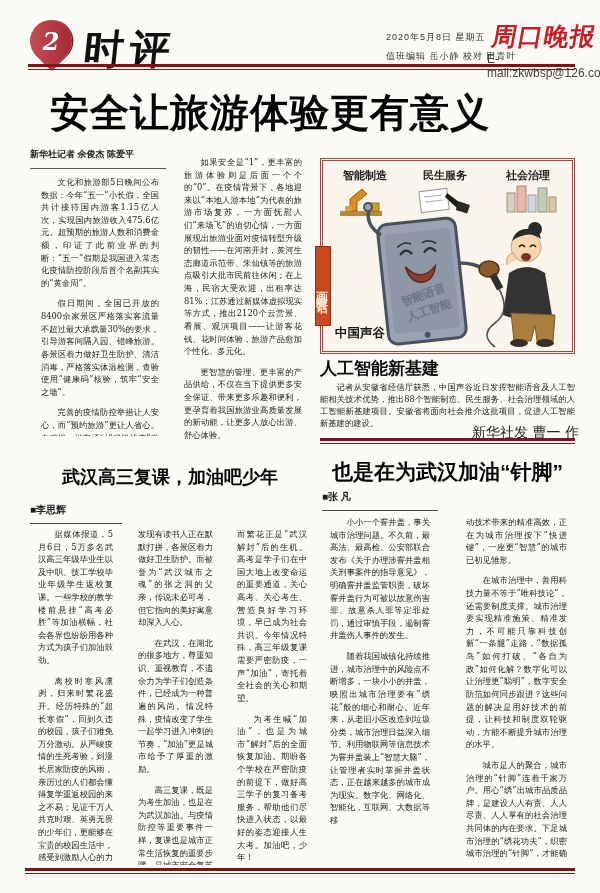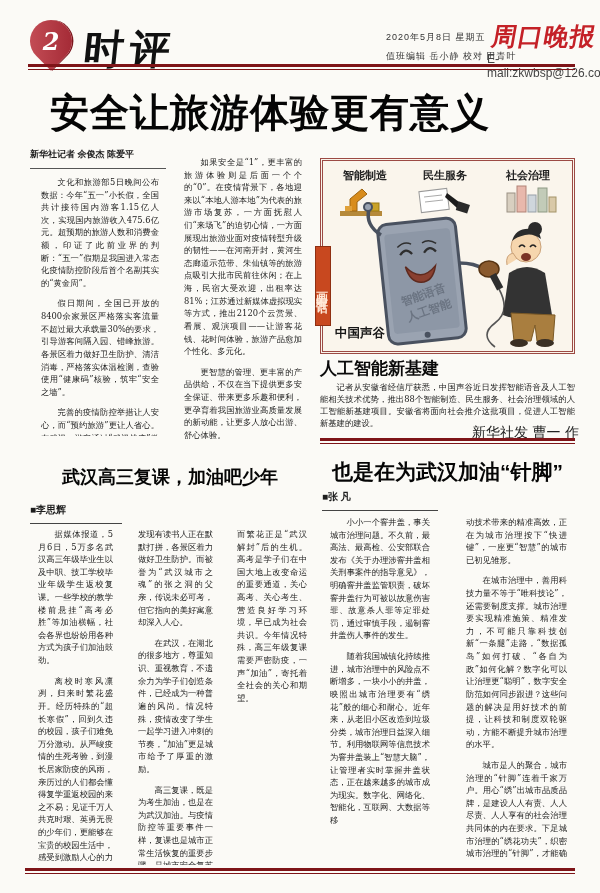--- a/index.html
+++ b/index.html
@@ -170,20 +170,21 @@
       <p>离校时寒风凛冽，归来时繁花盛开。经历特殊的“超长寒假”，回到久违的校园，孩子们难免万分激动。从严峻疫情的生死考验，到漫长居家防疫的风雨，亲历过的人们都会懂得复学重返校园的来之不易；见证千万人共克时艰、英勇无畏的少年们，更能够在宝贵的校园生活中，感受到激励人心的力量。</p>
       <p>这场疫情，让孩子们收获了成长，他们既是居家困守、抗击疫情的亲历者，也是众志成城的见证者。一批中学生的感人故事广为流传。</p>
     </div>
   <div class="abs bodycol cont lb-c2">
       <p>发现有读书人正在默默打拼，各景区着力做好卫生防护。而被誉为“武汉城市之魂”的张之洞的父亲，传说未必可考，但它指向的美好寓意却深入人心。</p>
       <p>在武汉，在湖北的很多地方，尊重知识、重视教育，不遗余力为学子们创造条件，已经成为一种普遍的风尚。情况特殊，疫情改变了学生一起学习进入冲刺的节奏，“加油”更是城市给予了厚重的激励。</p>
       <p>高三复课，既是为考生加油，也是在为武汉加油。与疫情防控等重要事件一样，复课也是城市正常生活恢复的重要步骤，是城市安全复苏的一个重要标志。人们在严格做好防疫安全的前提下复课，</p>
     </div>
   <div class="abs bodycol cont lb-c3">
       <p>而繁花正是“武汉解封”后的生机。高考是学子们在中国大地上改变命运的重要通道，关心高考、关心考生、营造良好学习环境，早已成为社会共识。今年情况特殊，高三年级复课需要严密防疫，一声“加油”，寄托着全社会的关心和期望。</p>
+      <p>为考生喊“加油”，也是为城市“解封”后的全面恢复加油。期盼各个学校在严密防疫的前提下，做好高三学子的复习备考服务，帮助他们尽快进入状态，以最好的姿态迎接人生大考。加油吧，少年！</p>
     </div>
 
   <div class="abs right-headline">也是在为武汉加油“针脚”</div>
   <div class="abs author-line right-author"><span>■</span><span>张 凡</span></div>
   <div class="abs bodycol rb-c1">
       <p>小小一个窨井盖，事关城市治理问题。不久前，最高法、最高检、公安部联合发布《关于办理涉窨井盖相关刑事案件的指导意见》，明确窨井盖监管职责，破坏窨井盖行为可被以故意伤害罪、故意杀人罪等定罪处罚，通过审慎手段，遏制窨井盖伤人事件的发生。</p>
       <p>随着我国城镇化持续推进，城市治理中的风险点不断增多，一块小小的井盖，映照出城市治理要有“绣花”般的细心和耐心。近年来，从老旧小区改造到垃圾分类，城市治理日益深入细节。利用物联网等信息技术为窨井盖装上“智慧大脑”，让管理者实时掌握井盖状态，正在越来越多的城市成为现实。数字化、网络化、智能化，互联网、大数据等移</p>
     </div>
   <div class="abs bodycol cont rb-c2">
       <p>动技术带来的精准高效，正在为城市治理按下“快进键”，一座更“智慧”的城市已初见雏形。</p>

